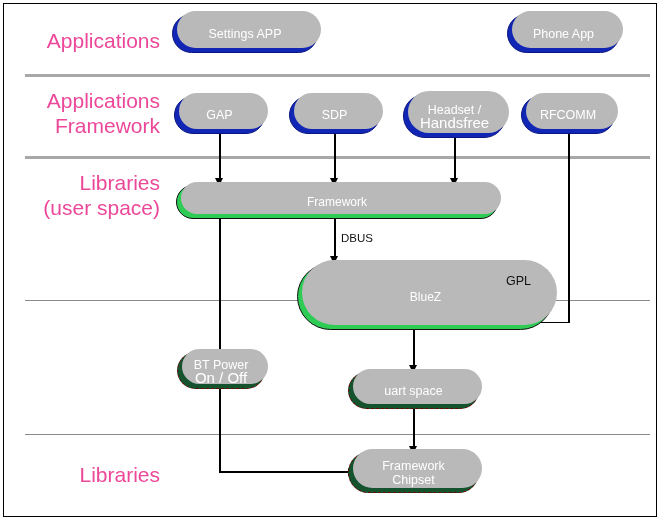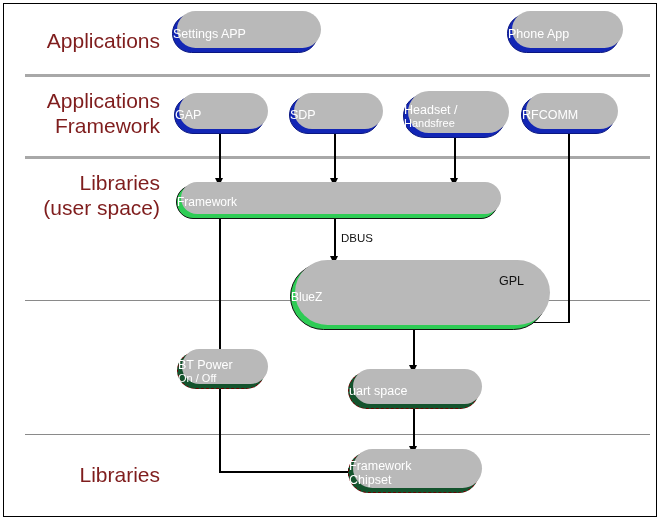--- a/index.html
+++ b/index.html
@@ -18,21 +18,21 @@
   }
   .divider{
     position:absolute;
     background:#9a9a9a;
   }
   .divider.thick{background:#a8a8a8;height:3px;}
   .divider.thin{background:#8a8a8a;height:1px;}
 
   .layer-label{
     position:absolute;
-    color:#7f1d1d;
+    color:#ec4899;
     font-size:21px;
     line-height:25px;
     text-align:right;
     white-space:pre-line;
     letter-spacing:0px;
   }
 
   
   .ln{position:absolute;background:#000;}
   .ln.v{width:1.6px;}
@@ -57,21 +57,21 @@
     border-left:8px solid #000;
   }
 
   
   .node{
     position:absolute;
     box-sizing:border-box;
     border-radius:999px;
     display:flex;
     flex-direction:column;
-    align-items:flex-start;
+    align-items:center;
     justify-content:center;
     color:#ffffff;
     text-align:center;
     z-index:4;
   }
   .node .shadow{
     position:absolute;
     left:4px;top:-4px;
     width:100%;height:100%;
     border-radius:999px;
@@ -84,21 +84,21 @@
   }
   .node-green{
     background:#2ecc55;
     border:1.5px solid #111;
   }
   .node-red{
     background:#14532d;
     border:1.2px dashed #6b0000;
   }
   .lbl-main{font-size:12.5px;line-height:14px;}
-  .lbl-sub{font-size:11px;line-height:12px;}
+  .lbl-sub{font-size:15px;line-height:12px;}
   .lbl-green{font-size:12px;color:#ffffff;}
   .lbl-corner{
     position:absolute;
     color:#111;
     font-size:12.5px;
     right:22px;top:10px;
   }
   .edge-label{
     position:absolute;
     font-size:11.5px;
@@ -183,21 +183,21 @@
   <div class="node node-blue" style="left:521px;top:96px;width:94px;height:38px;">
     <span class="shadow"></span>
     <span class="lbl-main">RFCOMM</span>
   </div>
 
   <div class="node node-green" style="left:176px;top:185px;width:322px;height:34px;">
     <span class="shadow"></span>
     <span class="lbl-green">Framework</span>
   </div>
 
-  <div class="node node-green" style="left:290px;top:263px;width:257px;height:67px;">
+  <div class="node node-green" style="left:297px;top:263px;width:257px;height:67px;">
     <span class="shadow"></span>
     <span class="lbl-corner">GPL</span>
     <span class="lbl-green">BlueZ</span>
   </div>
 
   <div class="node node-red" style="left:177px;top:352px;width:88px;height:37px;">
     <span class="shadow"></span>
     <span class="lbl-main">BT Power</span>
     <span class="lbl-sub">On / Off</span>
   </div>

